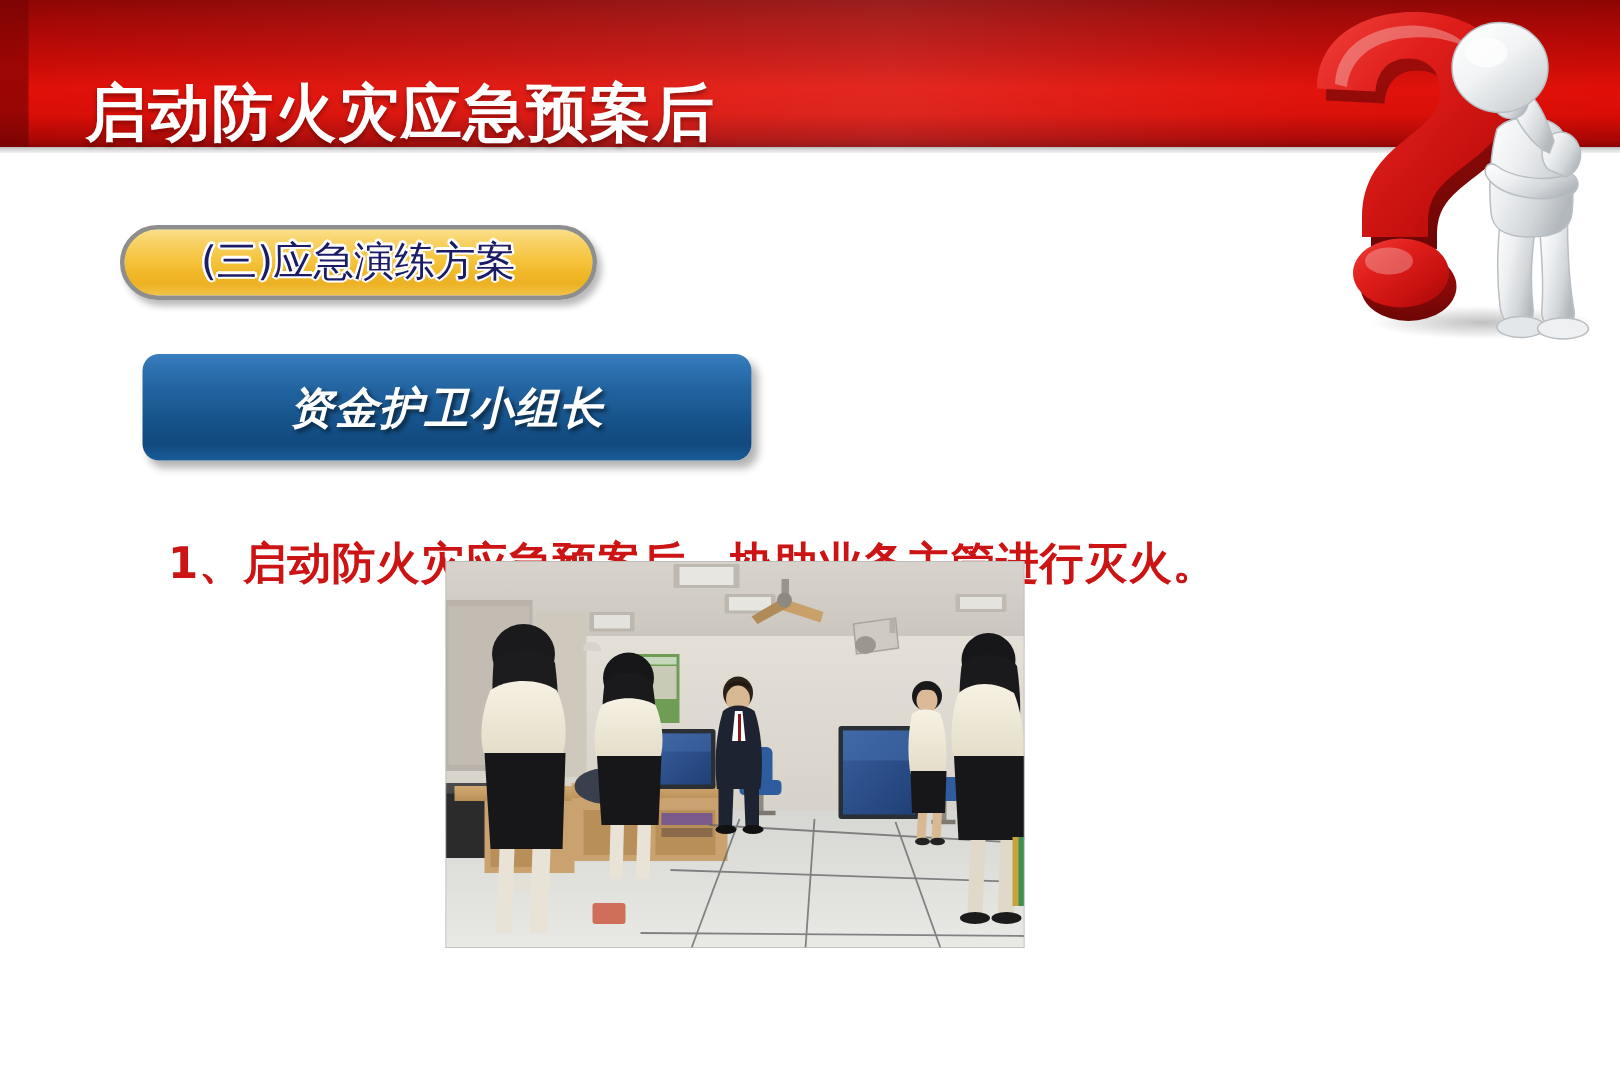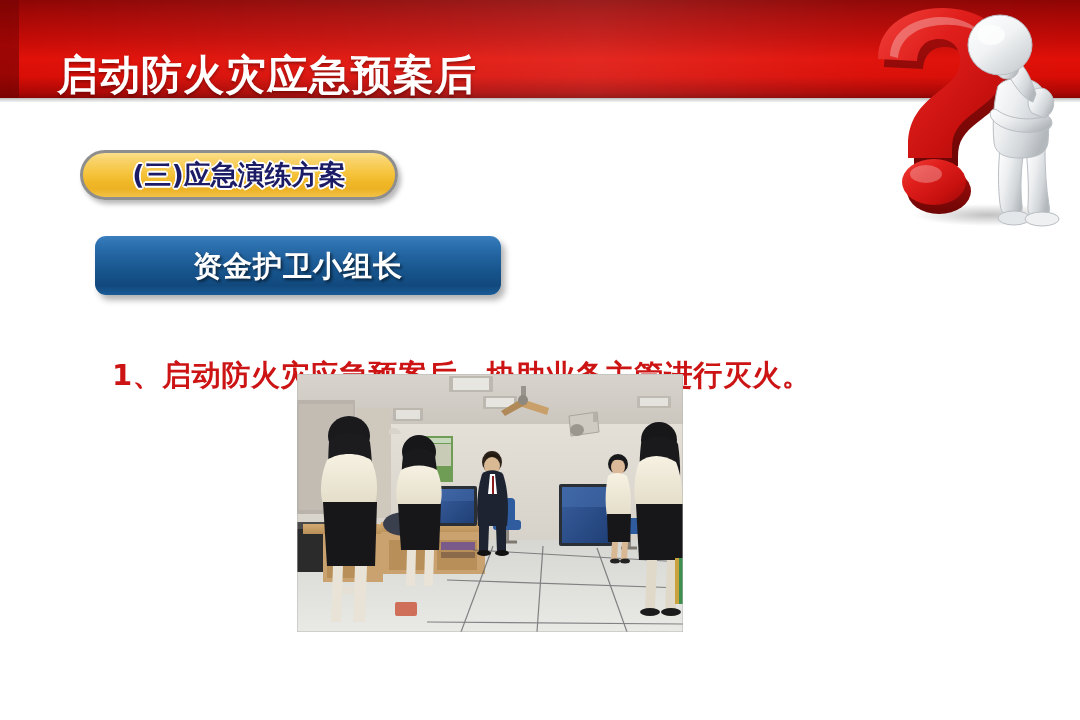--- a/index.html
+++ b/index.html
@@ -109,21 +109,21 @@
         #f2c247 100%);
     border: 3px solid #8e8e8e;
     box-sizing: border-box;
     box-shadow: 3px 4px 5px rgba(0,0,0,0.28);
     display: flex;
     align-items: center;
     justify-content: center;
   }
   .gold-pill-label {
     font-size: 27px;
-    font-weight: bold;
+    font-weight: normal;
     color: #1c1c66;
     letter-spacing: 0px;
     white-space: nowrap;
     line-height: 30px;
     text-shadow:
       -1.3px -1.3px 0 #ffffff,
        1.3px -1.3px 0 #ffffff,
       -1.3px  1.3px 0 #ffffff,
        1.3px  1.3px 0 #ffffff,
        0px   -1.6px 0 #ffffff,
@@ -132,33 +132,34 @@
        1.6px  0px   0 #ffffff;
     font-family: "DejaVu Sans", "Liberation Sans", sans-serif;
   }
 
   
   .blue-banner {
     position: absolute;
     left: 95px;
     top: 236px;
     width: 406px;
-    height: 59px;
+    height: 71px;
     border-radius: 11px;
     background: linear-gradient(to bottom,
         #3c7fbe 0%,
         #2f74b4 10%,
         #22639f 34%,
         #16538b 62%,
         #11497d 84%,
         #1a5c97 100%);
     box-shadow: 4px 5px 6px rgba(0,0,0,0.30);
     display: flex;
     align-items: center;
     justify-content: center;
+    font-style: italic;
   }
   .blue-banner-label {
     font-size: 29px;
     font-weight: bold;
     color: #ffffff;
     letter-spacing: 1px;
     white-space: nowrap;
     line-height: 34px;
     text-shadow: 2px 2px 3px rgba(0,0,0,0.55);
     font-family: "DejaVu Sans", "Liberation Sans", sans-serif;

